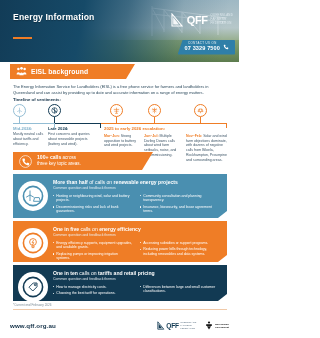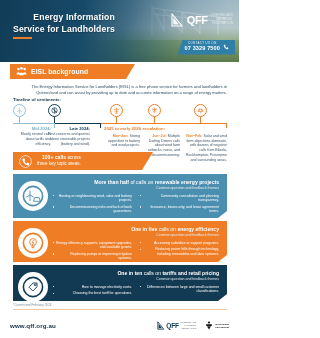--- a/index.html
+++ b/index.html
@@ -3,21 +3,21 @@
 <meta charset="utf-8">
 <style>
   * { box-sizing: border-box; margin:0; padding:0; }
   html,body { width:239px; height:338px; }
   body {
     font-family: "Liberation Sans", sans-serif;
     background:#ffffff;
     color:#123047;
     overflow:hidden;
   }
-  .page { position:relative; width:239px; height:270px; background:#fff;text-align:right; }
+  .page { position:relative; width:239px; height:270px; background:#fff; }
 
   
   .hero {
     position:relative; height:62px; width:239px; overflow:hidden;
     background:
       linear-gradient(100deg, #16405c 0%, #1a4a68 30%, rgba(26,74,104,.55) 55%, rgba(26,74,104,.15) 78%, rgba(26,74,104,.05) 100%),
       linear-gradient(180deg,#7e9fae 0%, #93aeb4 38%, #8aa98f 62%, #6d8f63 100%);
   }
   .hero .sky {
     position:absolute; inset:0;
@@ -199,21 +199,20 @@
         <line x1="4" y1="6" x2="16" y2="28"></line>
         <line x1="16" y1="8" x2="34" y2="30"></line>
         <line x1="34" y1="10" x2="52" y2="31"></line>
       </g>
     </svg>
 
     <div class="veil"></div>
 
     <div class="hero-title">
       <div>Energy Information</div>
-      <div>Service for Landholders</div>
     </div>
     <div class="hero-rule"></div>
 
     <div class="logo-wrap">
       <svg class="logo-mark" viewBox="0 0 13 14">
         <path d="M1 13 L1 1 L11 13 Z" fill="none" stroke="#ffffff" stroke-width="1.1"></path>
         <path d="M2.2 11.4 L2.2 4 L8 11.4 Z" fill="#ffffff" opacity=".9"></path>
       </svg>
       <span class="logo-qff">QFF</span>
       <span class="logo-words">

